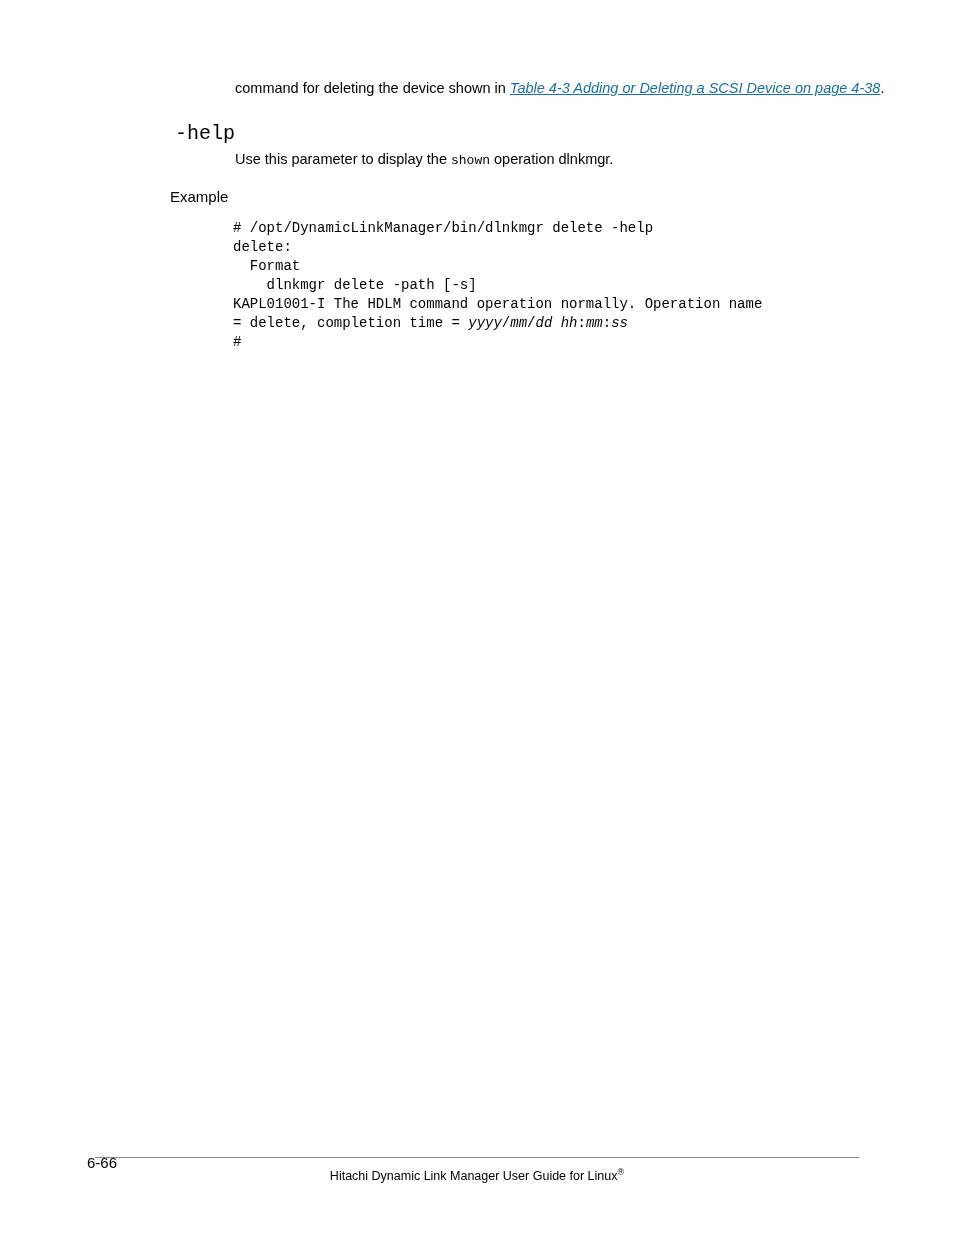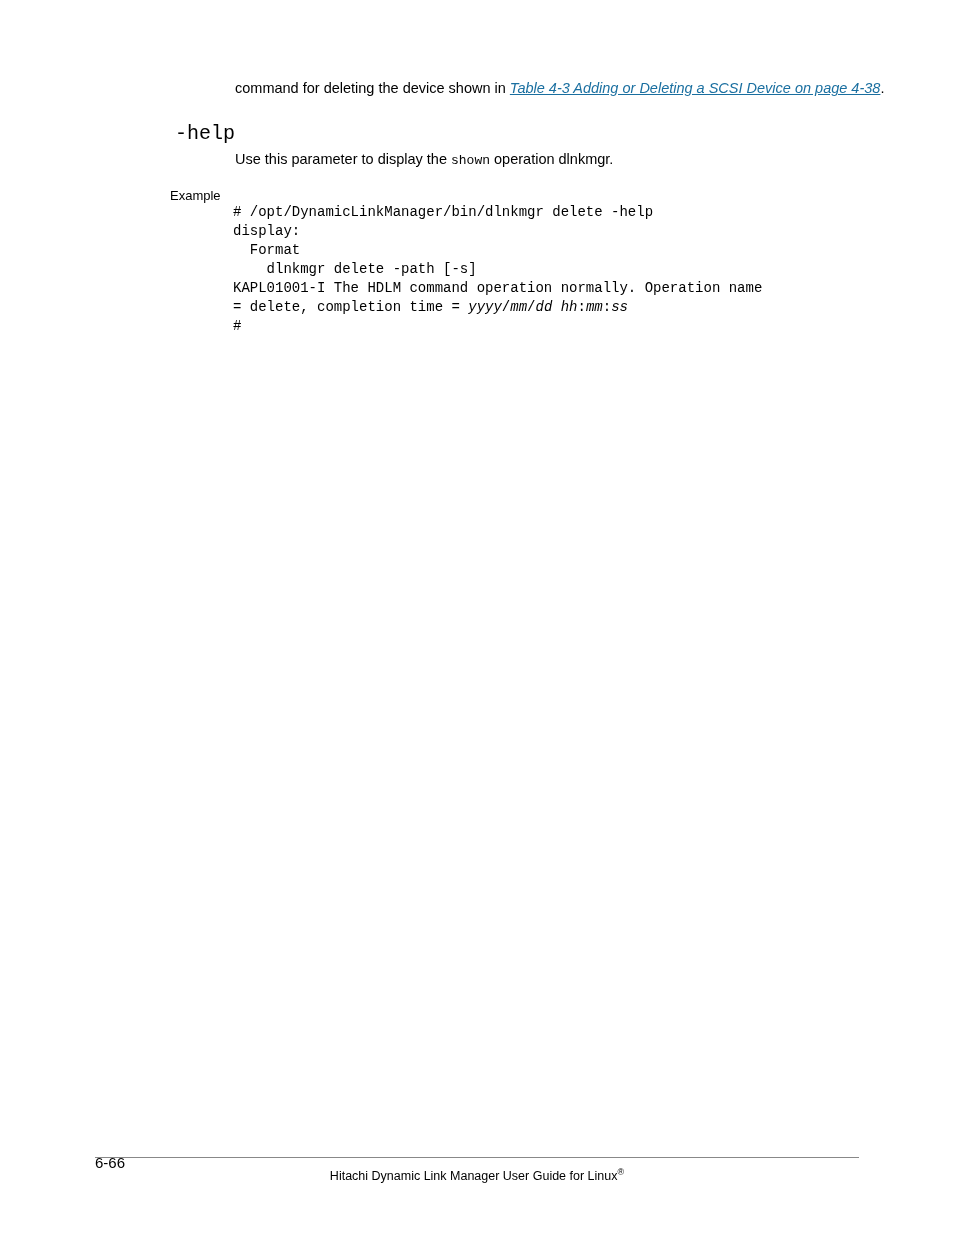--- a/index.html
+++ b/index.html
@@ -45,42 +45,43 @@
     .param-desc {
       font-size: 14.5px;
       margin-left: 140px;
       margin-bottom: 20px;
     }
     .code-inline {
       font-family: "Courier New", monospace;
       font-size: 13px;
     }
     .example-label {
-      font-size: 13px;
+      font-size: 15px;
       margin-left: 75px;
+      margin-bottom: 14px;
     }
     .code-block {
       font-family: "Courier New", monospace;
       font-size: 14px;
       margin-left: 138px;
       line-height: 1.35;
       white-space: pre;
     }
     .code-italic {
       font-style: italic;
     }
     .footer {
       position: absolute;
       bottom: 52px;
       width: 100%;
       text-align: center;
     }
     .page-number {
       position: absolute;
-      left: 95px;
+      left: 87px;
       font-size: 15px;
     }
     .footer-section {
       font-size: 13.5px;
       display: block;
       padding-bottom: 2px;
     }
     .footer-line {
       border-top: 1px solid #888;
       margin: 3px 95px 0 95px;
@@ -103,21 +104,21 @@
 
 
   <div class="param-name">-help</div>
   <p class="param-desc">
     <span>Use this parameter to display the </span><span class="code-inline">shown</span><span> operation dlnkmgr.</span>
   </p>
 
   <div class="example-label">Example</div>
 
   <div class="code-block"><span># /opt/DynamicLinkManager/bin/dlnkmgr delete -help</span>
-<span>display:</span>
+<span>delete:</span>
 <span>  Format</span>
 <span>    dlnkmgr delete -path [-s]</span>
 <span>KAPL01001-I The HDLM command operation normally. Operation name </span>
 <span>= delete, completion time = </span><span class="code-italic">yyyy</span><span>/</span><span class="code-italic">mm</span><span>/</span><span class="code-italic">dd</span><span> </span><span class="code-italic">hh</span><span>:</span><span class="code-italic">mm</span><span>:</span><span class="code-italic">ss</span>
 <span>#</span></div>
 </div>
 
 <div class="footer">
   <span class="page-number">6-66</span>
   <div class="footer-line"></div>

